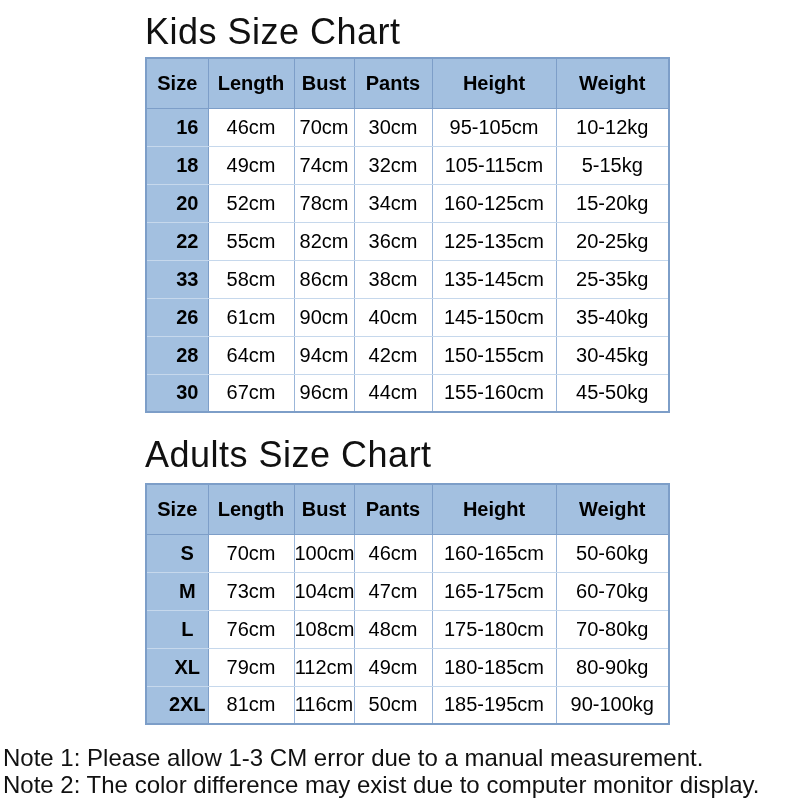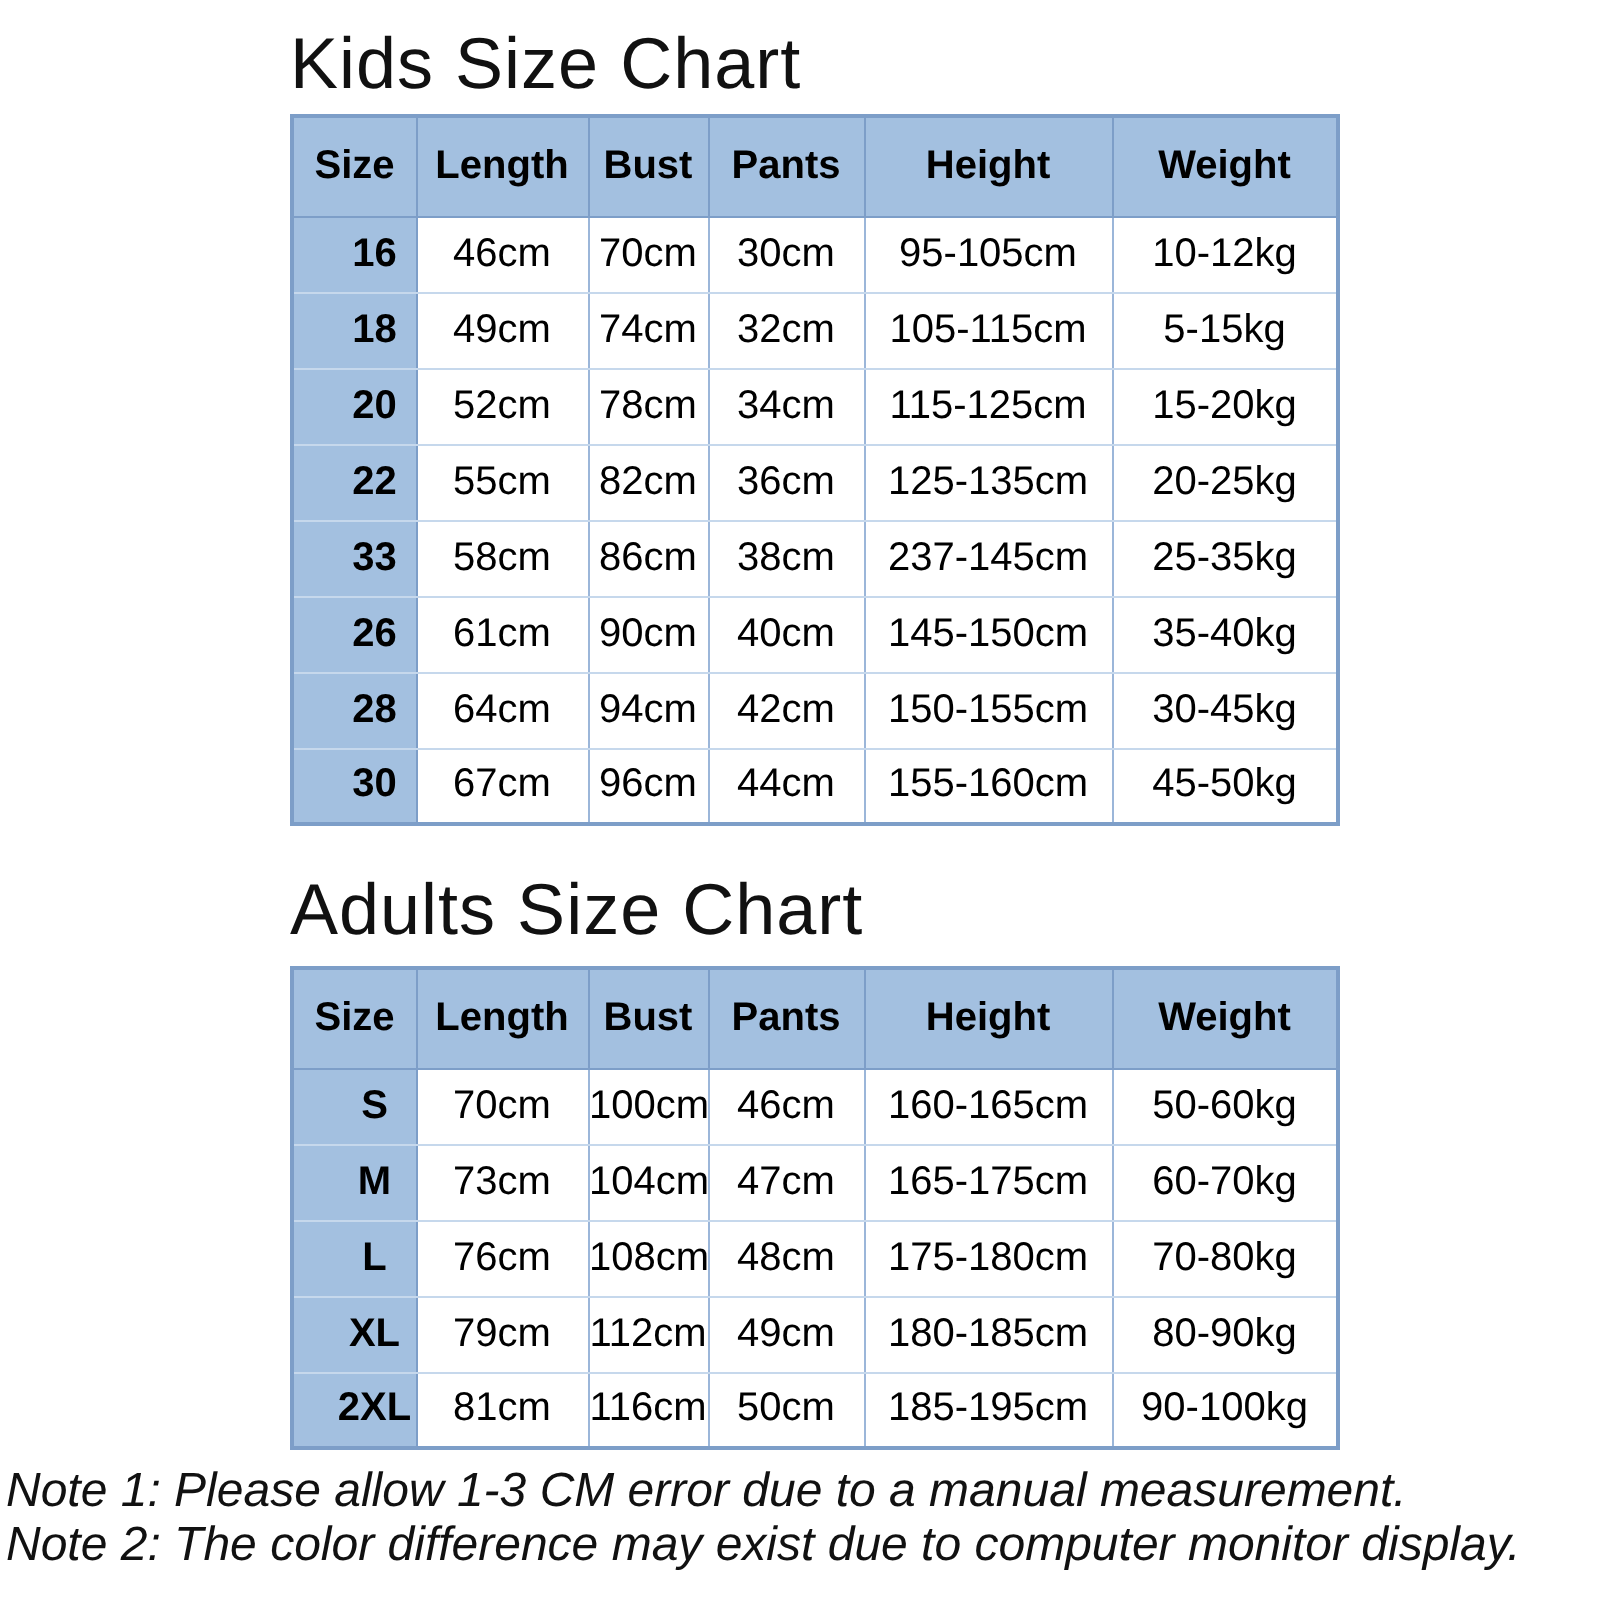--- a/index.html
+++ b/index.html
@@ -59,21 +59,21 @@
     border: 1px solid;
     border-color: var(--grid-light, #c2d4e9) var(--grid-vert, #9bb6d9);
   }
   col.c-size   { width: 62px; }
   col.c-length { width: 86px; }
   col.c-bust   { width: 60px; }
   col.c-pants  { width: 78px; }
   col.c-height { width: 124px; }
   col.c-weight { width: 113px; }
 
-  .notes { margin: 7px 0 0 3px; font-style: italic; }
+  .notes { margin: 19px 0 0 3px; }
   .note-line {
     font-size: 24px;
     line-height: 27px;
     color: #111111;
     white-space: nowrap;
   }
 </style>
 </head>
 <body>
 
@@ -113,37 +113,37 @@
         <td>74cm</td>
         <td>32cm</td>
         <td>105-115cm</td>
         <td>5-15kg</td>
       </tr>
       <tr>
         <th>20</th>
         <td>52cm</td>
         <td>78cm</td>
         <td>34cm</td>
-        <td>115-125cm</td>
+        <td>160-125cm</td>
         <td>15-20kg</td>
       </tr>
       <tr>
         <th>22</th>
         <td>55cm</td>
         <td>82cm</td>
         <td>36cm</td>
         <td>125-135cm</td>
         <td>20-25kg</td>
       </tr>
       <tr>
         <th>33</th>
         <td>58cm</td>
         <td>86cm</td>
         <td>38cm</td>
-        <td>237-145cm</td>
+        <td>135-145cm</td>
         <td>25-35kg</td>
       </tr>
       <tr>
         <th>26</th>
         <td>61cm</td>
         <td>90cm</td>
         <td>40cm</td>
         <td>145-150cm</td>
         <td>35-40kg</td>
       </tr>

